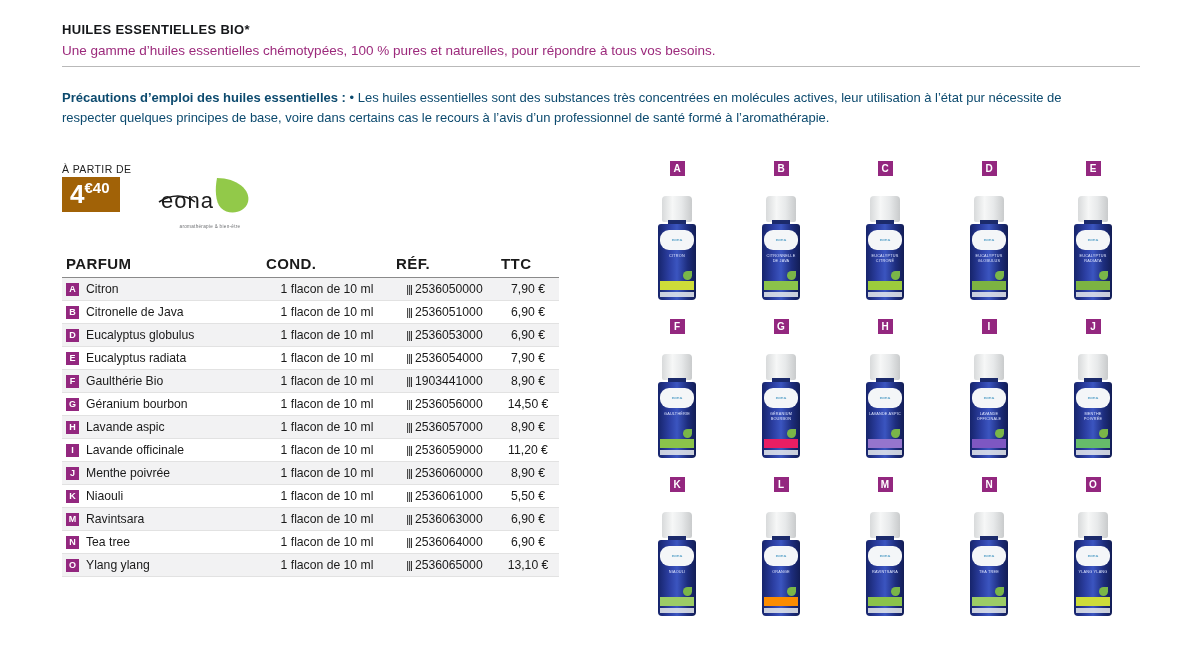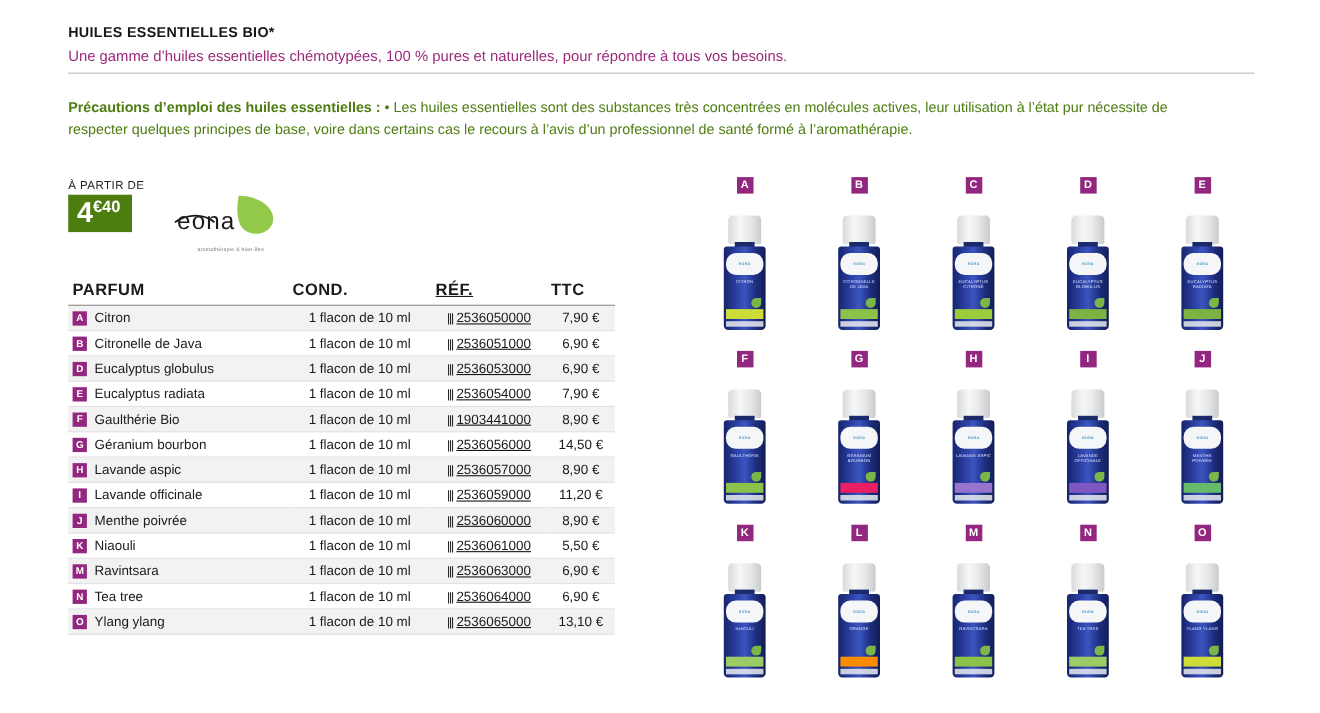--- a/index.html
+++ b/index.html
@@ -40,38 +40,38 @@
     width: 1078px;
     margin-top: 4px;
   }
 
   
   .precautions {
     position: absolute;
     left: 62px; top: 88px; width: 1045px;
     font-size: 13px;
     line-height: 1.55;
-    color: #4d7c0f;
+    color: #0c4a6e;
   }
   .precautions b { font-weight: bold; }
 
   
   .price-block {
     position: absolute;
     left: 62px; top: 163px;
   }
   .price-from {
     font-size: 10.5px;
     letter-spacing: 0.4px;
     color: #222;
     margin-bottom: 2px;
   }
   .price-box {
     display: inline-block;
-    background: #4d7c0f;
+    background: #a16207;
     color: #fff;
     padding: 3px 10px 5px 8px;
     font-size: 26px;
     font-weight: bold;
     line-height: 1;
   }
   .price-box .cents {
     font-size: 15px;
     vertical-align: super;
   }
@@ -112,21 +112,21 @@
   .table td {
     padding: 4px 4px;
     border-bottom: 1px solid #e2e2e2;
     color: #1a1a1a;
     white-space: nowrap;
   }
   .table tbody tr:nth-child(odd) td { background: #f2f2f3; }
   .table tbody tr:nth-child(even) td { background: #ffffff; }
   .c-parfum { width: 200px; }
   .c-cond { width: 130px; text-align: center; }
-  .c-ref { width: 105px; text-align: center; text-decoration: underline; }
+  .c-ref { width: 105px; text-align: center; }
   .c-ttc { width: 62px; text-align: center; }
 
   .badge {
     display: inline-block;
     width: 13px; height: 13px;
     background: #93277f;
     color: #fff;
     font-size: 9px;
     font-weight: bold;
     line-height: 13px;

